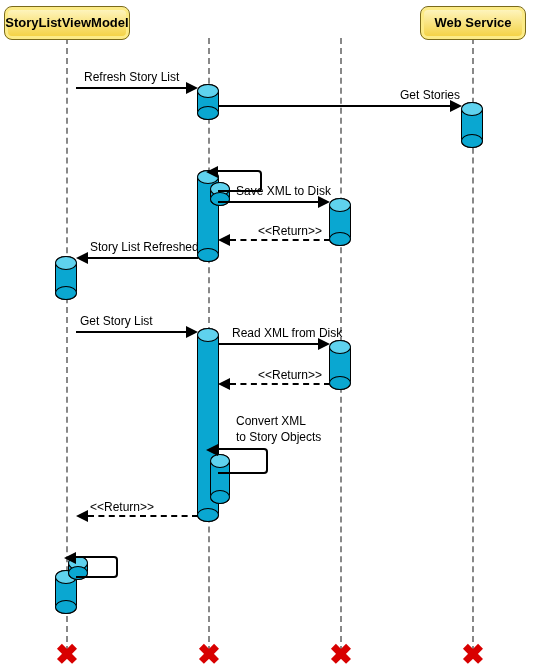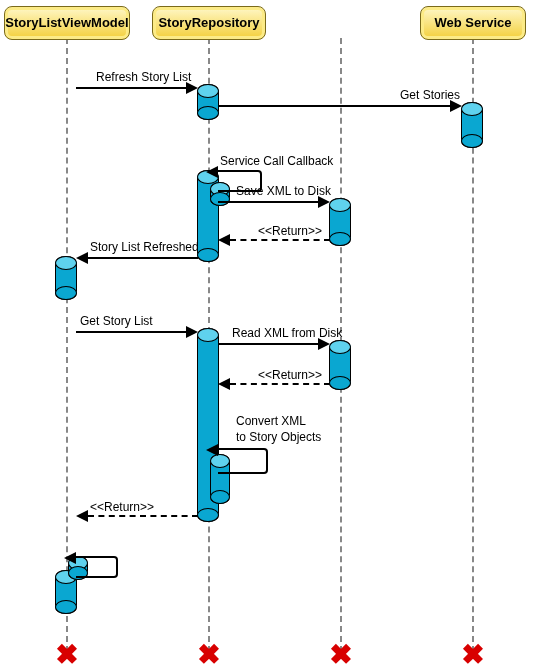--- a/index.html
+++ b/index.html
@@ -136,21 +136,20 @@
 <body>
 
 <div id="stage">
 
   <div class="lifeline" style="left:66px"></div>
   <div class="lifeline" style="left:208px"></div>
   <div class="lifeline" style="left:340px"></div>
   <div class="lifeline" style="left:472px"></div>
 
   <div class="participant" style="left:4px;   width:124px"><span data-bind="participants.vm.label">StoryListViewModel</span></div>
-  <div class="participant" style="left:152px; width:112px"><span data-bind="participants.repo.label">StoryRepository</span></div>
   <div class="participant" style="left:420px; width:104px"><span data-bind="participants.web.label">Web Service</span></div>
 
   <div class="activation" style="left:208px; top:84px;  height:34px"></div>
 
   <div class="activation" style="left:472px; top:102px; height:44px"></div>
 
   <div class="activation" style="left:208px; top:170px; height:90px"></div>
 
   <div class="activation nested" style="left:220px; top:182px; height:22px"></div>
 
@@ -163,30 +162,29 @@
   <div class="activation" style="left:340px; top:340px; height:48px"></div>
 
   <div class="activation nested" style="left:220px; top:454px; height:48px"></div>
 
   <div class="activation" style="left:66px;  top:570px; height:42px"></div>
   <div class="activation nested" style="left:78px; top:556px; height:22px"></div>
 
   <div class="msg solid" style="left:76px; top:88px; width:122px">
     <div class="line" style="left:0; width:110px"></div>
     <div class="arrow right" style="left:110px"></div>
-    <span class="msg-label" style="left:20px; top:-18px" data-bind="messages.refresh_story_list.text">Refresh Story List</span>
+    <span class="msg-label" style="left:8px; top:-18px" data-bind="messages.refresh_story_list.text">Refresh Story List</span>
   </div>
 
   <div class="msg solid" style="left:218px; top:106px; width:244px">
     <div class="line" style="left:0; width:232px"></div>
     <div class="arrow right" style="left:232px"></div>
     <span class="msg-label" style="right:2px; top:-18px" data-bind="messages.get_stories.text">Get Stories</span>
   </div>
 
-  <div class="free-label" style="left:220px; top:154px" data-bind="messages.service_callback.text">Service Call Callback</div>
   <div class="selfloop" style="left:218px; top:170px; width:42px; height:18px">
     <div class="arrow left" style="bottom:-6px"></div>
   </div>
 
   <div class="msg solid" style="left:218px; top:202px; width:112px">
     <div class="line" style="left:0; width:100px"></div>
     <div class="arrow right" style="left:100px"></div>
     <span class="msg-label" style="left:18px; top:-18px" data-bind="messages.save_xml_to_disk.text">Save XML to Disk</span>
   </div>
 

